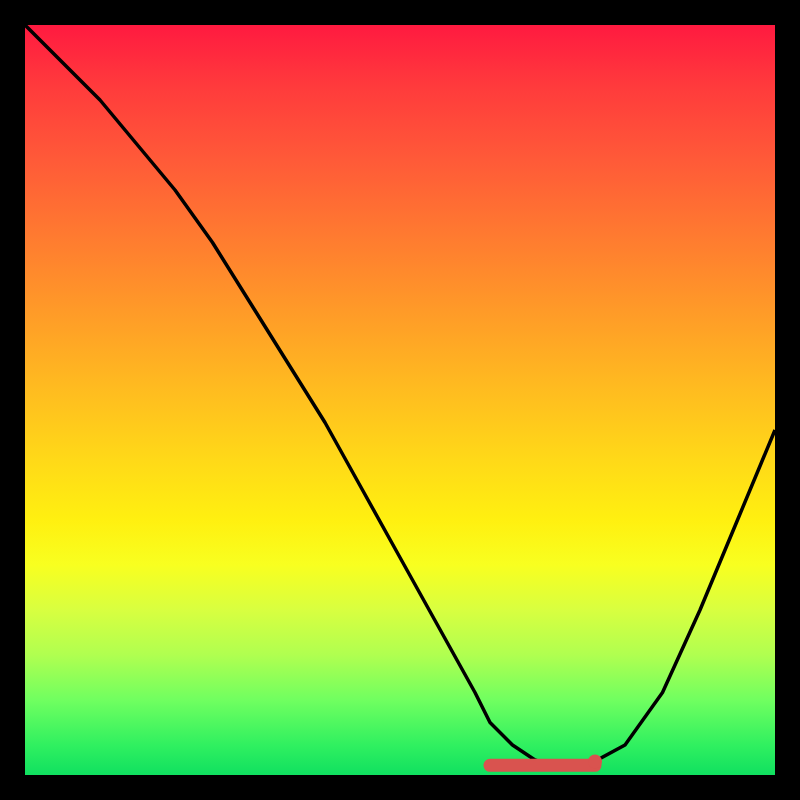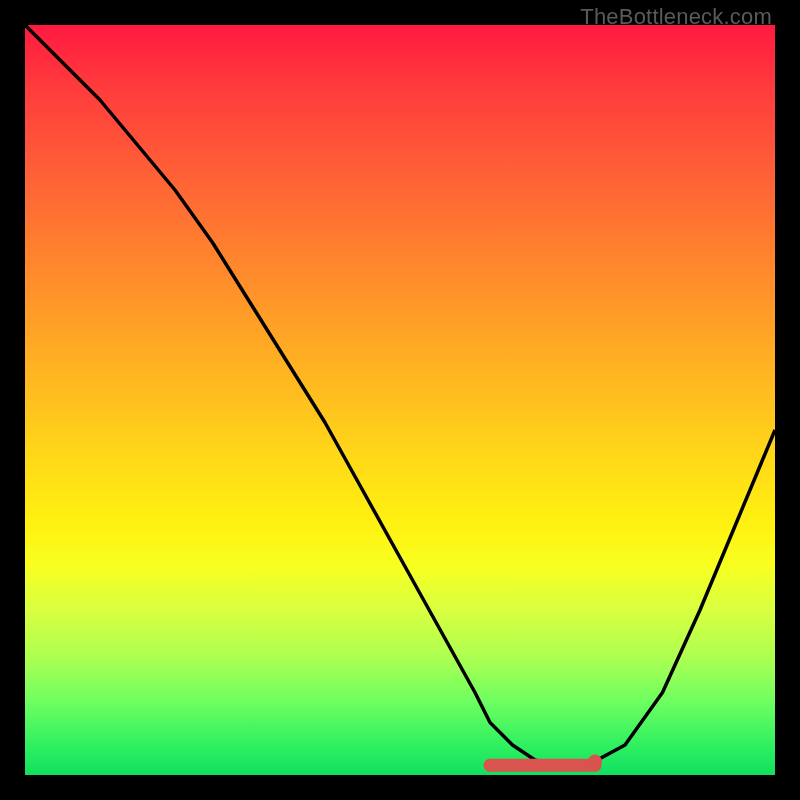--- a/index.html
+++ b/index.html
@@ -48,21 +48,20 @@
     font-size: 22px;
     color: #5a5a5a;
     font-weight: 500;
     letter-spacing: 0.2px;
   }
 </style>
 </head>
 <body>
 <div class="frame">
 
-  <div class="watermark">TheBottleneck.com</div>
 
   <div class="plot">
     <svg viewBox="0 0 750 750">
 
       <path id="curve" fill="none" stroke="#000" stroke-width="3.5" stroke-linejoin="round" d="M0.0 0.0 L37.5 37.5 L75.0 75.0 L112.5 120.0 L150.0 165.0 L187.5 217.5 L225.0 277.5 L262.5 337.5 L300.0 397.5 L337.5 465.0 L375.0 532.5 L412.5 600.0 L450.0 667.5 L465.0 697.5 L487.5 720.0 L510.0 735.0 L525.0 740.3 L540.0 741.0 L562.5 740.3 L600.0 720.0 L637.5 667.5 L675.0 585.0 L712.5 495.0 L750.0 405.0"></path>
 
       <path id="min-seg" fill="none" stroke="#d9534f" stroke-width="13" stroke-linecap="round" d="M465.0 740.3 L570.0 740.3"></path>
 
       <circle id="min-dot" r="7" fill="#d9534f" cx="570.0" cy="736.5"></circle>
     </svg>

